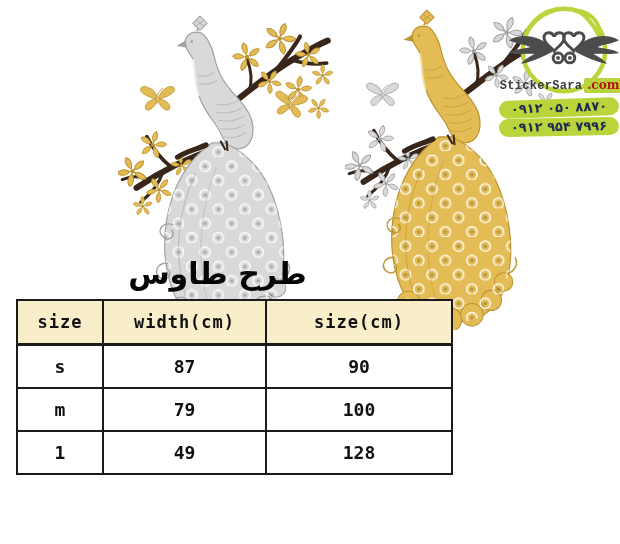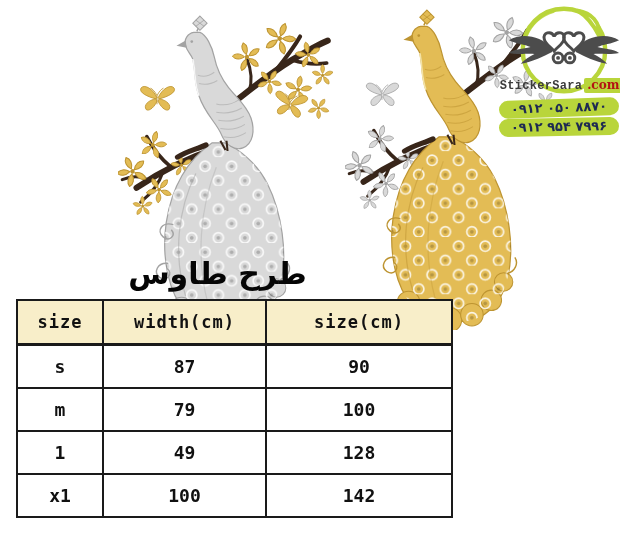--- a/index.html
+++ b/index.html
@@ -245,21 +245,16 @@
       <tr>
         <td>m</td>
         <td>79</td>
         <td>100</td>
       </tr>
       <tr>
         <td>1</td>
         <td>49</td>
         <td>128</td>
       </tr>
-      <tr>
-        <td>x1</td>
-        <td>100</td>
-        <td>142</td>
-      </tr>
     </tbody>
   </table>
 
 </div>
 
 </body></html>

